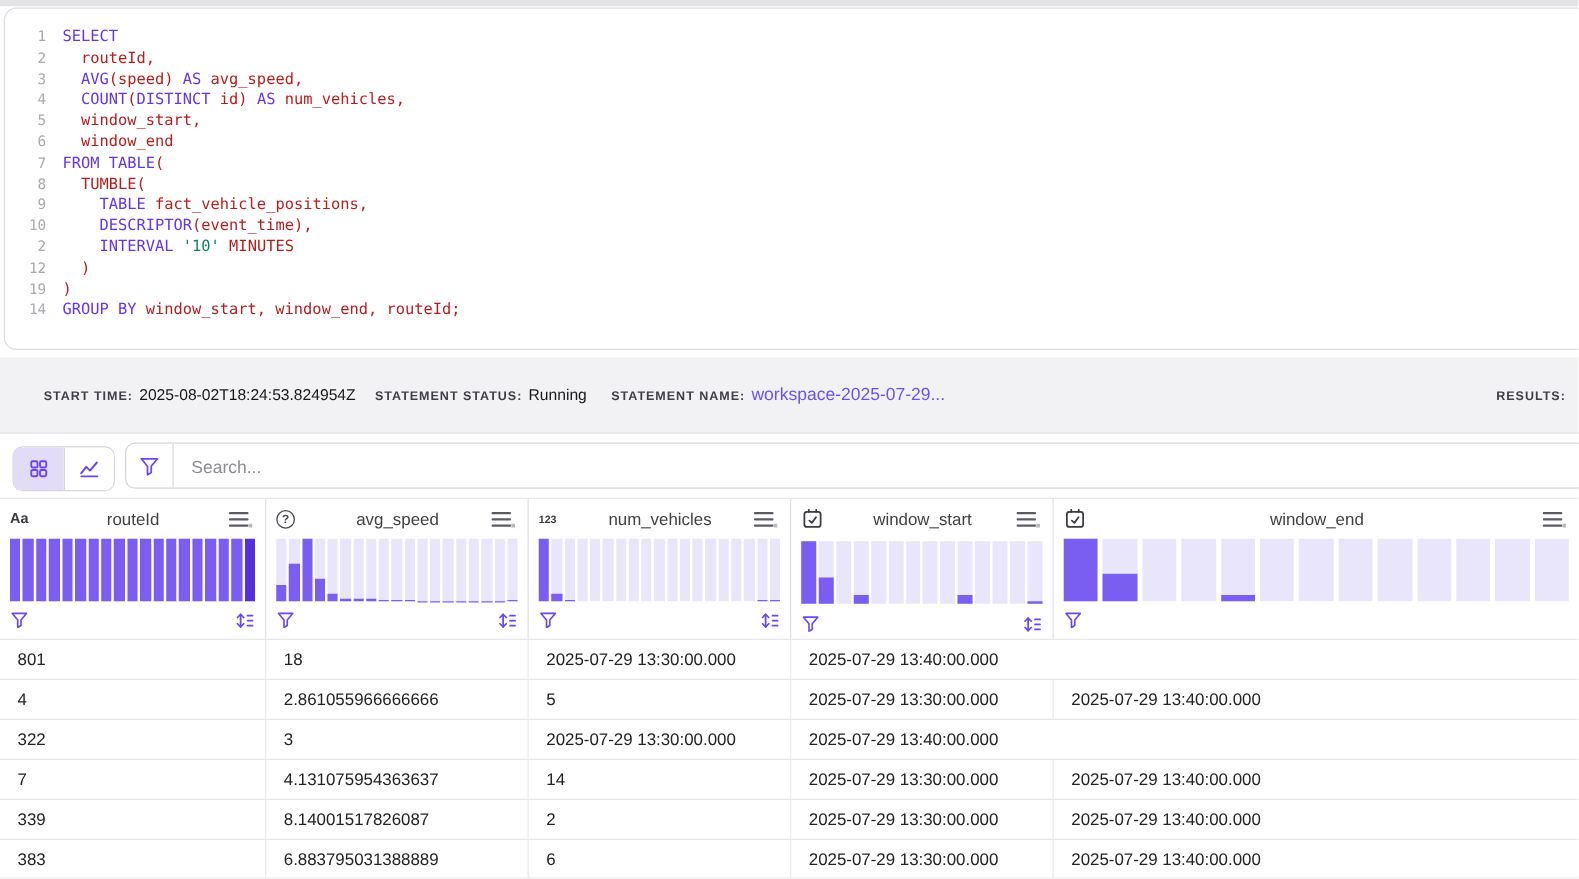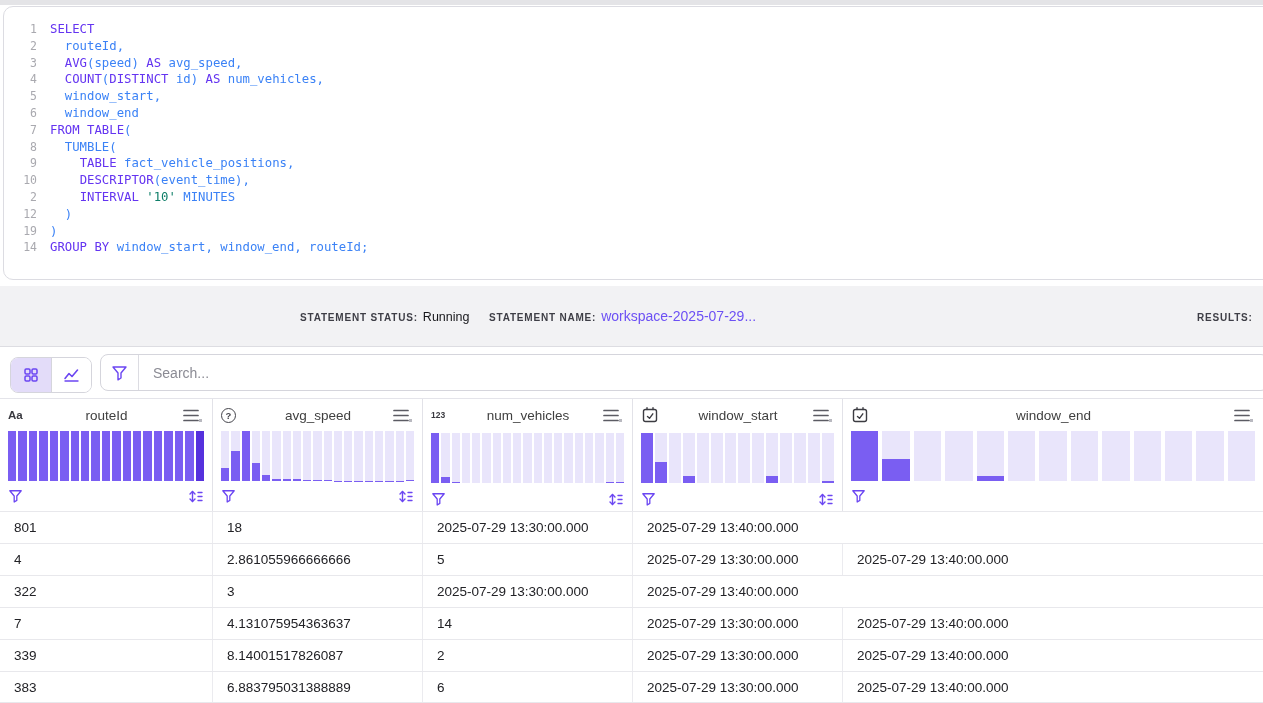--- a/index.html
+++ b/index.html
@@ -15,21 +15,21 @@
     position:relative; margin:1px 0 0 3px; width:1290px; height:274px;
     background:#fff; border:1px solid #dcdce2; border-radius:10px;
     padding:14px 0 0 0; overflow:hidden;
   }
   .code-line { display:flex; height:16.8px; line-height:16.8px; white-space:pre;
     font-family:"DejaVu Sans Mono","Liberation Mono",monospace; font-size:12.3px; }
   .lnum { width:46px; text-align:right; padding-right:13px; color:#a9a9af; font-size:11.5px; }
   .lcode { color:#1d1d21; }
   .tok-kw { color:#6434f1; }
   .tok-str { color:#0e7e68; }
-  .tok-pl { color:#3b82f6; }
+  .tok-pl { color:#b91c1c; }
 
   
   .status-bar {
     position:relative; margin-top:6px; height:61px; background:#f2f2f4;
     border-bottom:1px solid #dddde2;
   }
   .status-item { position:absolute; top:50%; transform:translateY(-50%); white-space:nowrap; }
   .status-label { font-size:10px; font-weight:700; letter-spacing:0.8px; color:#3e3e46; }
   .status-value { font-size:12.5px; color:#17171b; margin-left:5px; }
   .status-link { font-size:14px; color:#6c50f4; margin-left:5px; cursor:pointer; }
@@ -96,20 +96,23 @@
         <div class="code-line"><span class="lnum">9</span><span class="lcode"><span class="tok-pl">    </span><span class="tok-kw">TABLE</span><span class="tok-pl"> fact_vehicle_positions,</span></span></div>
         <div class="code-line"><span class="lnum">10</span><span class="lcode"><span class="tok-pl">    </span><span class="tok-kw">DESCRIPTOR</span><span class="tok-pl">(event_time),</span></span></div>
         <div class="code-line"><span class="lnum">2</span><span class="lcode"><span class="tok-pl">    </span><span class="tok-kw">INTERVAL</span><span class="tok-pl"> </span><span class="tok-str">'10'</span><span class="tok-pl"> MINUTES</span></span></div>
         <div class="code-line"><span class="lnum">12</span><span class="lcode"><span class="tok-pl">  )</span></span></div>
         <div class="code-line"><span class="lnum">19</span><span class="lcode"><span class="tok-pl">)</span></span></div>
         <div class="code-line"><span class="lnum">14</span><span class="lcode"><span class="tok-kw">GROUP BY</span><span class="tok-pl"> window_start, window_end, routeId;</span></span></div>
       </div>
   </div>
 
   <div class="status-bar">
+    <div class="status-item" style="left:35px">
+      <span class="status-label">START TIME:</span><span class="status-value">2025-08-02T18:24:53.824954Z</span>
+    </div>
     <div class="status-item" style="left:300px">
       <span class="status-label">STATEMENT STATUS:</span><span class="status-value">Running</span>
     </div>
     <div class="status-item" style="left:489px">
       <span class="status-label">STATEMENT NAME:</span><span class="status-link">workspace-2025-07-29...</span>
     </div>
     <div class="status-item" style="left:1197px">
       <span class="status-label">RESULTS:</span>
     </div>
   </div>
@@ -336,21 +339,21 @@
                   <polyline points="2,5 4.5,2.5 7,5"></polyline>
                   <polyline points="2,10 4.5,12.5 7,10"></polyline>
                   <line x1="10" y1="3.5" x2="14" y2="3.5"></line>
                   <line x1="10" y1="7.5" x2="14" y2="7.5"></line>
                   <line x1="10" y1="11.5" x2="14" y2="11.5"></line>
                 </g>
               </svg>
             </span>
           </div>
         </div>
-        <div class="th" style="width: 210px; justify-content: space-between;">
+        <div class="th" style="width: 210px;">
           <div class="col-top">
             <span class="type-icon">
               <span class="type-num">123</span>
             </span>
             <span class="col-title">num_vehicles</span>
             <span class="menu-icon">
               <svg width="19" height="15" viewBox="0 0 19 15">
                 <g stroke="#5b5b63" stroke-width="1.7" stroke-linecap="round">
                   <line x1="1" y1="2.5" x2="15" y2="2.5"></line>
                   <line x1="1" y1="7.5" x2="15" y2="7.5"></line>

